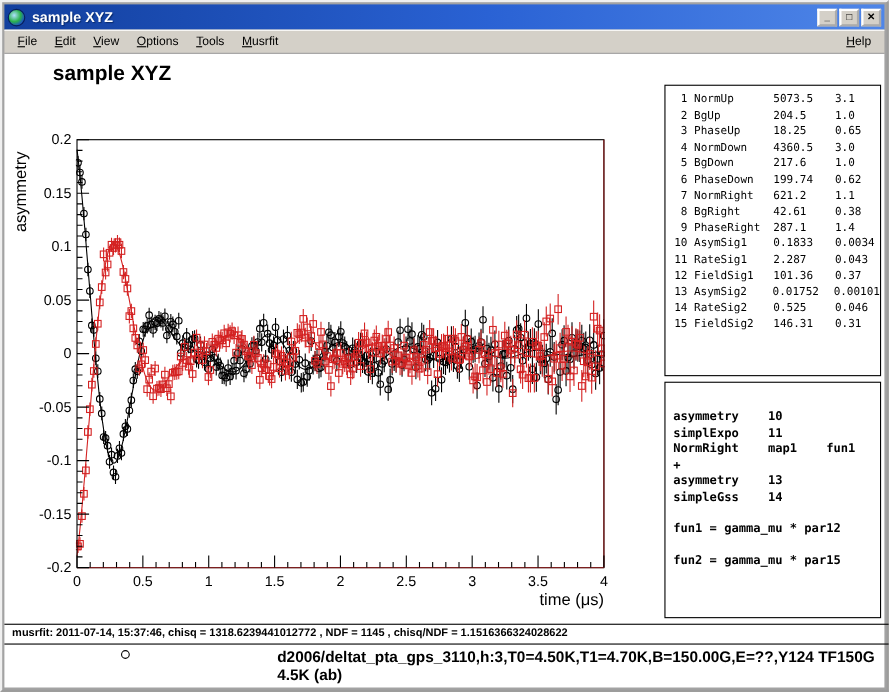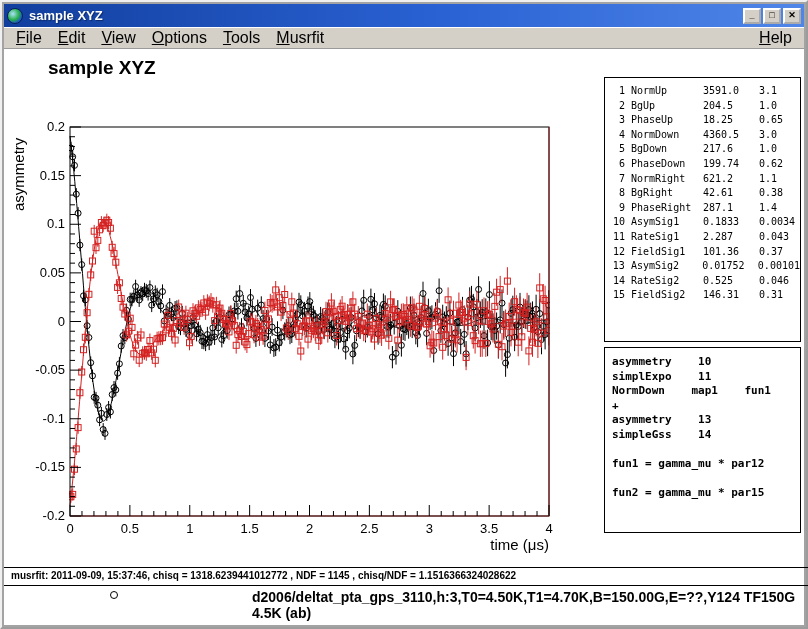--- a/index.html
+++ b/index.html
@@ -17,38 +17,38 @@
   .title-text { color:#fff; font-weight:bold; font-size:13px; margin-left:6px; flex:1;
                 text-shadow:1px 1px 1px #0a2a6a; }
   .tb-btn { width:18px; height:16px; background:#d4d0c8; border:2px outset #fff;
             font-size:9px; line-height:11px; text-align:center; margin-left:2px;
             font-weight:bold; color:#000; cursor:default; }
   
   .menubar { position:absolute; top:25px; left:2px; right:2px; height:22px;
              background:#d4d0c8; display:flex; align-items:center; padding:0 4px;
              border-top:1px solid #fff; border-bottom:1px solid #9a9a9a; }
   .menu-items { display:flex; }
-  .menu-item { font-size:16px; padding:2px 8px; color:#000; cursor:default; }
+  .menu-item { font-size:11px; padding:2px 8px; color:#000; cursor:default; }
   .menu-help { margin-left:auto;text-align:right; }
   
   .canvas { position:absolute; top:47px; left:2px; right:2px; bottom:2px; background:#fff; }
   .canvas-title { position:absolute; left:44px; top:8px; font-size:19px; font-weight:bold; color:#000; }
   .plot { position:absolute; left:0; top:0; }
   
   .param-box { position:absolute; left:600px; top:28px; width:197px; height:265px;
                border:1px solid #000; padding:6px 0 0 6px; background:#fff;
                font:10px "DejaVu Sans Mono", monospace; line-height:14.6px; color:#000; }
   .prow { display:flex; }
   .pidx { width:14px; text-align:right; margin-right:6px; }
   .pname { width:72px; }
   .pval { width:56px; }
   .perr { flex:1; }
   
-  .theory-box { position:absolute; left:600px; top:298px; width:197px; height:186px;
-                border:1px solid #000; padding:7px 0 0 7px; background:#fff;
+  .theory-box { position:absolute; left:600px; top:298px; width:197px; height:215px;
+                border:1px solid #000; padding:24px 0 0 7px; background:#fff;
                 font:bold 11px "DejaVu Sans Mono", monospace; line-height:14.5px;
                 white-space:pre; color:#000; }
   
   .hline { position:absolute; left:0; width:804px; height:1px; background:#000; }
   .hline1 { top:518px; } .hline2 { top:536px; }
   .fit-info { position:absolute; left:7px; top:521px; font-size:10px; font-weight:bold; color:#000; }
   .legend { position:absolute; left:0; top:538px; width:804px; height:40px; }
   .legend-row { position:absolute; left:0; width:804px; height:18px; }
   .legend-marker { position:absolute; left:106px; top:4px; width:8px; height:8px; background:transparent; }
   .legend-marker.circle { border:1.3px solid #000; border-radius:50%; }
@@ -1264,21 +1264,21 @@
         <text x="61" y="373.75000000000006" text-anchor="end" font-size="13" fill="#000" font-family="Liberation Sans, sans-serif">-0.1</text>
         <text x="61" y="422.37499999999994" text-anchor="end" font-size="13" fill="#000" font-family="Liberation Sans, sans-serif">-0.15</text>
         <text x="61" y="471" text-anchor="end" font-size="13" fill="#000" font-family="Liberation Sans, sans-serif">-0.2</text>
         <text x="545" y="501" text-anchor="end" font-size="15" fill="#000" font-family="Liberation Sans, sans-serif">time (μs)</text>
         <text x="20" y="162" font-size="15" fill="#000" transform="rotate(-90 20 162)" font-family="Liberation Sans, sans-serif">asymmetry</text>
       </svg>
     <div class="param-box">
         <div class="prow">
           <span class="pidx">1</span>
           <span class="pname">NormUp</span>
-          <span class="pval">3591.0</span>
+          <span class="pval">5073.5</span>
           <span class="perr">3.1</span>
         </div>
         <div class="prow">
           <span class="pidx">2</span>
           <span class="pname">BgUp</span>
           <span class="pval">204.5</span>
           <span class="perr">1.0</span>
         </div>
         <div class="prow">
           <span class="pidx">3</span>
@@ -1352,23 +1352,23 @@
           <span class="pval">0.525</span>
           <span class="perr">0.046</span>
         </div>
         <div class="prow">
           <span class="pidx">15</span>
           <span class="pname">FieldSig2</span>
           <span class="pval">146.31</span>
           <span class="perr">0.31</span>
         </div>
       </div>
-    <div class="theory-box"><div>asymmetry    10</div><div>simplExpo    11</div><div>NormDown    map1    fun1</div><div>+</div><div>asymmetry    13</div><div>simpleGss    14</div><div>&nbsp;</div><div>fun1 = gamma_mu * par12</div><div>&nbsp;</div><div>fun2 = gamma_mu * par15</div></div>
+    <div class="theory-box"><div>asymmetry    10</div><div>simplExpo    11</div><div>NormRight    map1    fun1</div><div>+</div><div>asymmetry    13</div><div>simpleGss    14</div><div>&nbsp;</div><div>fun1 = gamma_mu * par12</div><div>&nbsp;</div><div>fun2 = gamma_mu * par15</div></div>
     <div class="hline hline1"></div>
-    <div class="fit-info">musrfit: 2011-09-09, 15:37:46, chisq = 1318.6239441012772 , NDF = 1145 , chisq/NDF = 1.1516366324028622</div>
+    <div class="fit-info">musrfit: 2011-07-14, 15:37:46, chisq = 1318.6239441012772 , NDF = 1145 , chisq/NDF = 1.1516366324028622</div>
     <div class="hline hline2"></div>
     <div class="legend">
         <div class="legend-row" style="top: 0px;">
           <span class="legend-marker circle"></span>
           <span class="legend-label">d2006/deltat_pta_gps_3110,h:3,T0=4.50K,T1=4.70K,B=150.00G,E=??,Y124 TF150G 4.5K (ab)</span>
         </div>
       </div>
   </div>
 </div>
 

